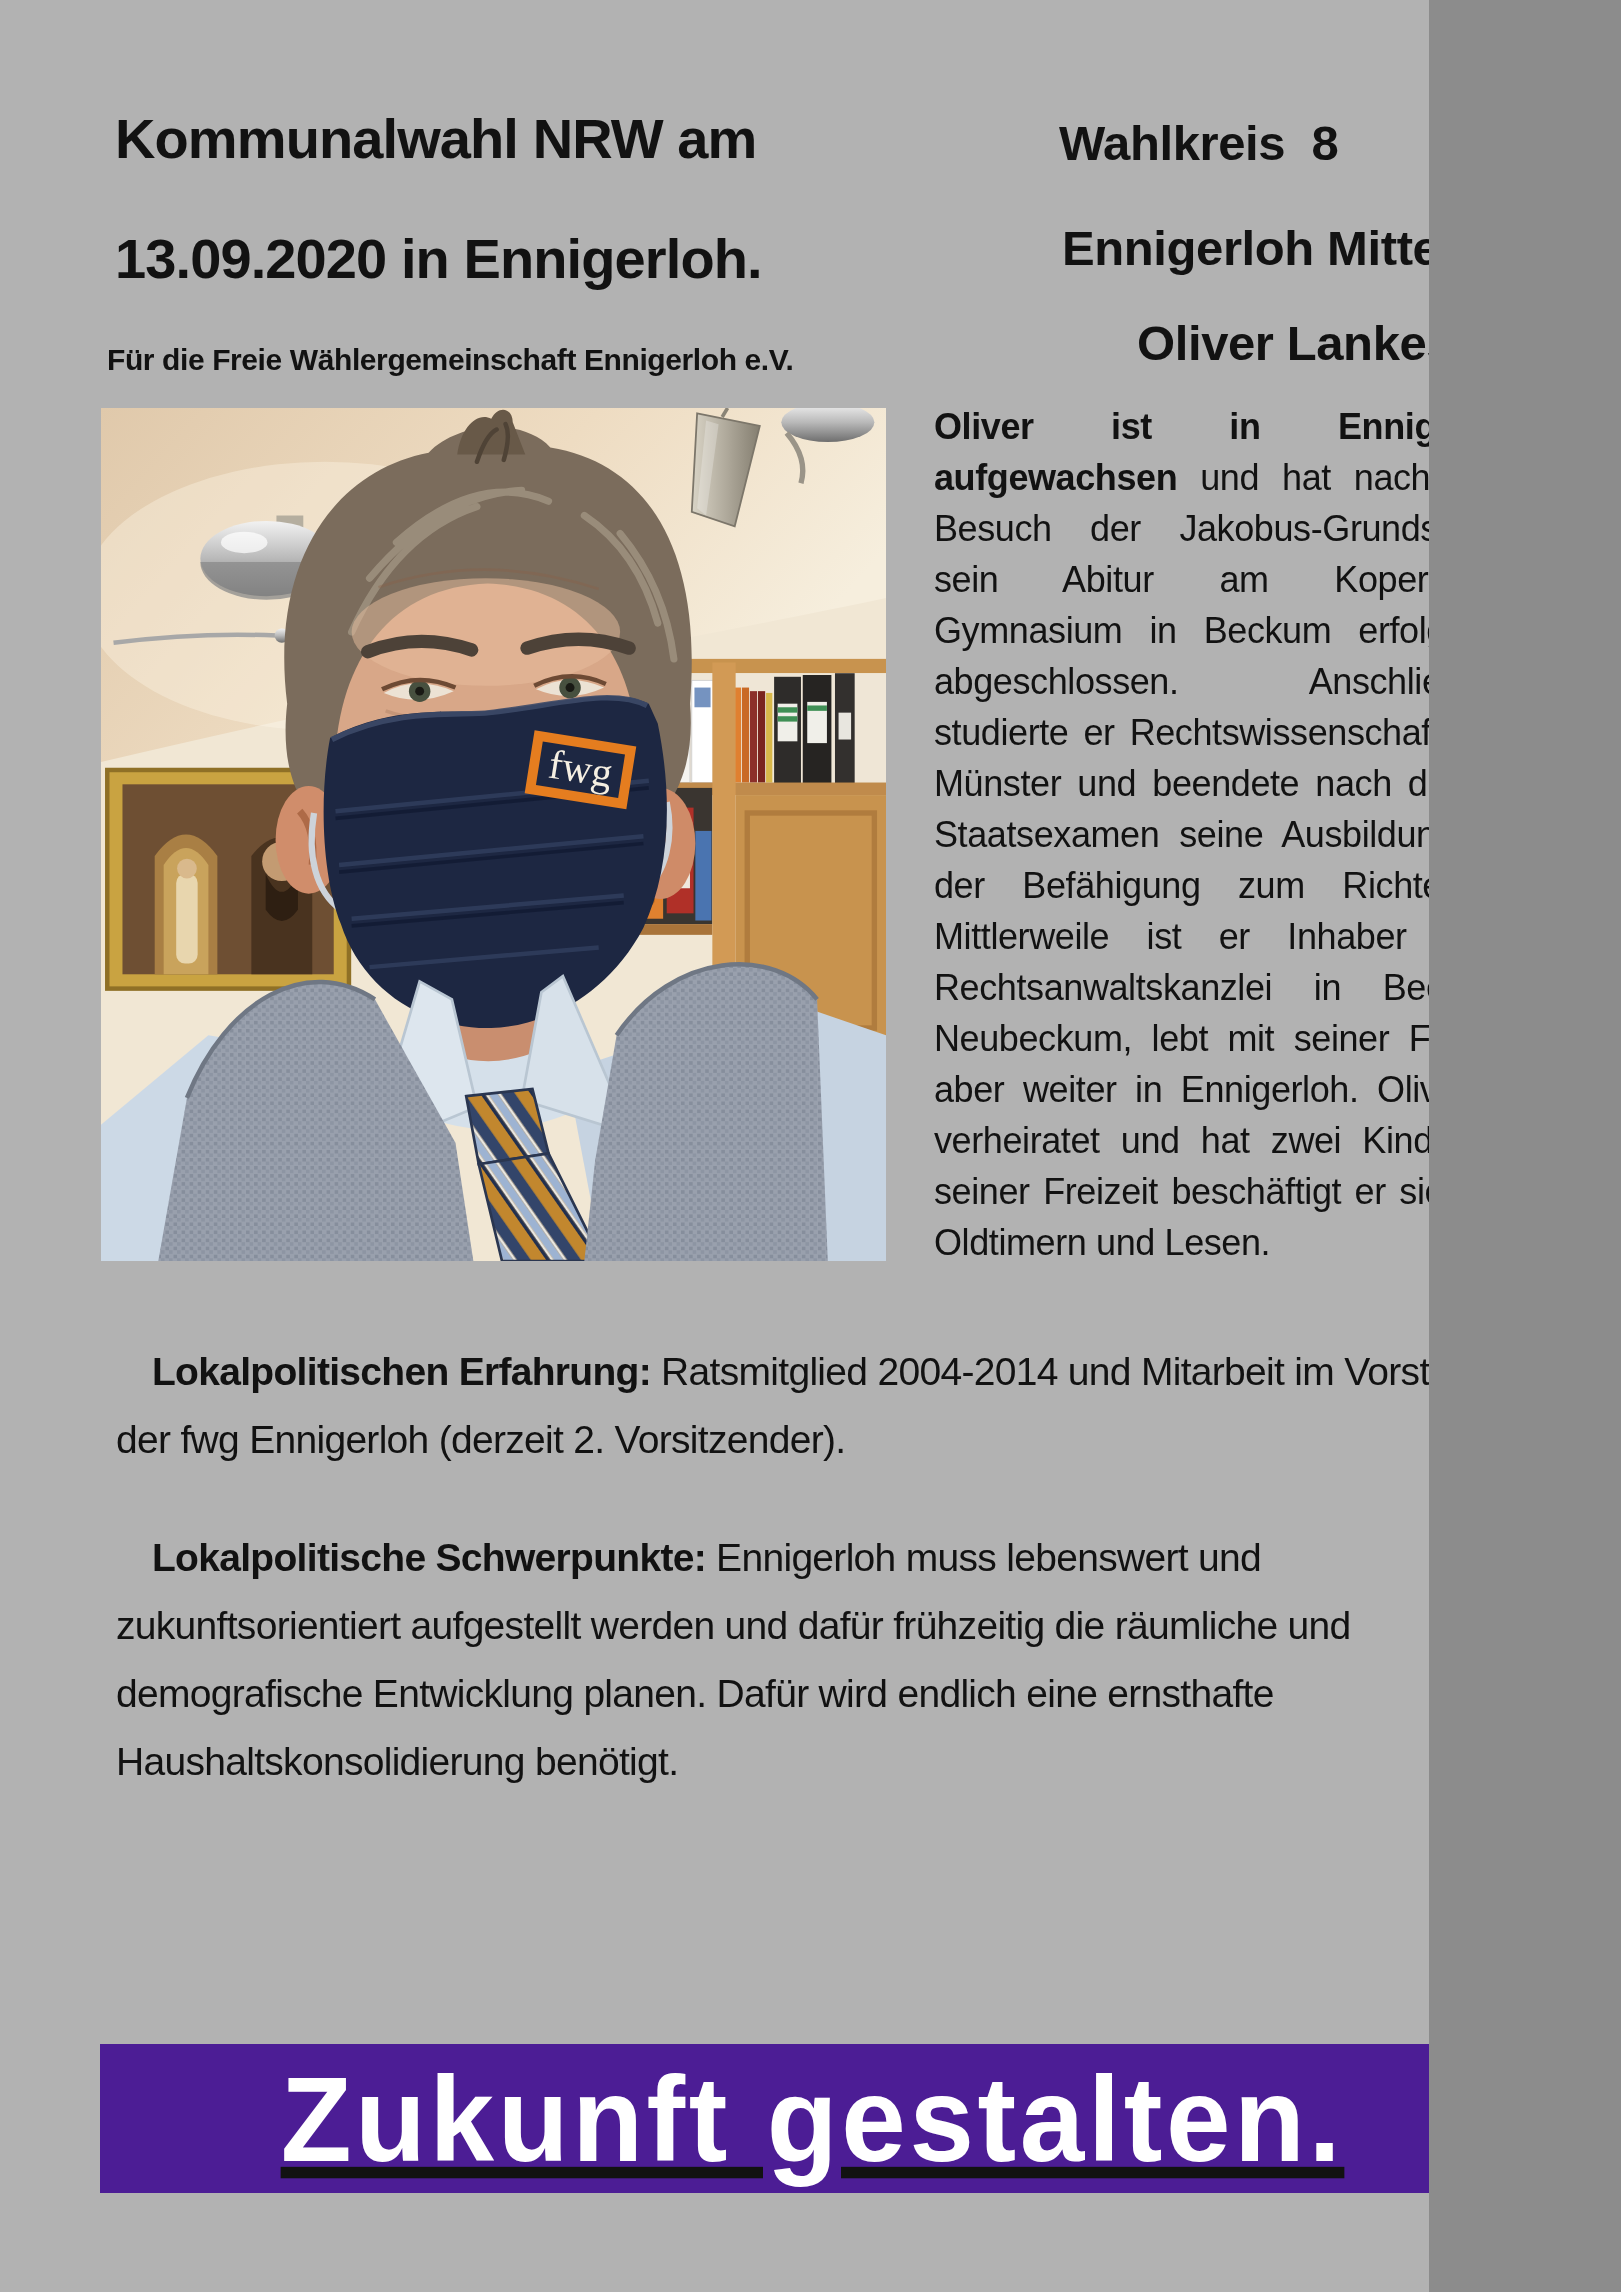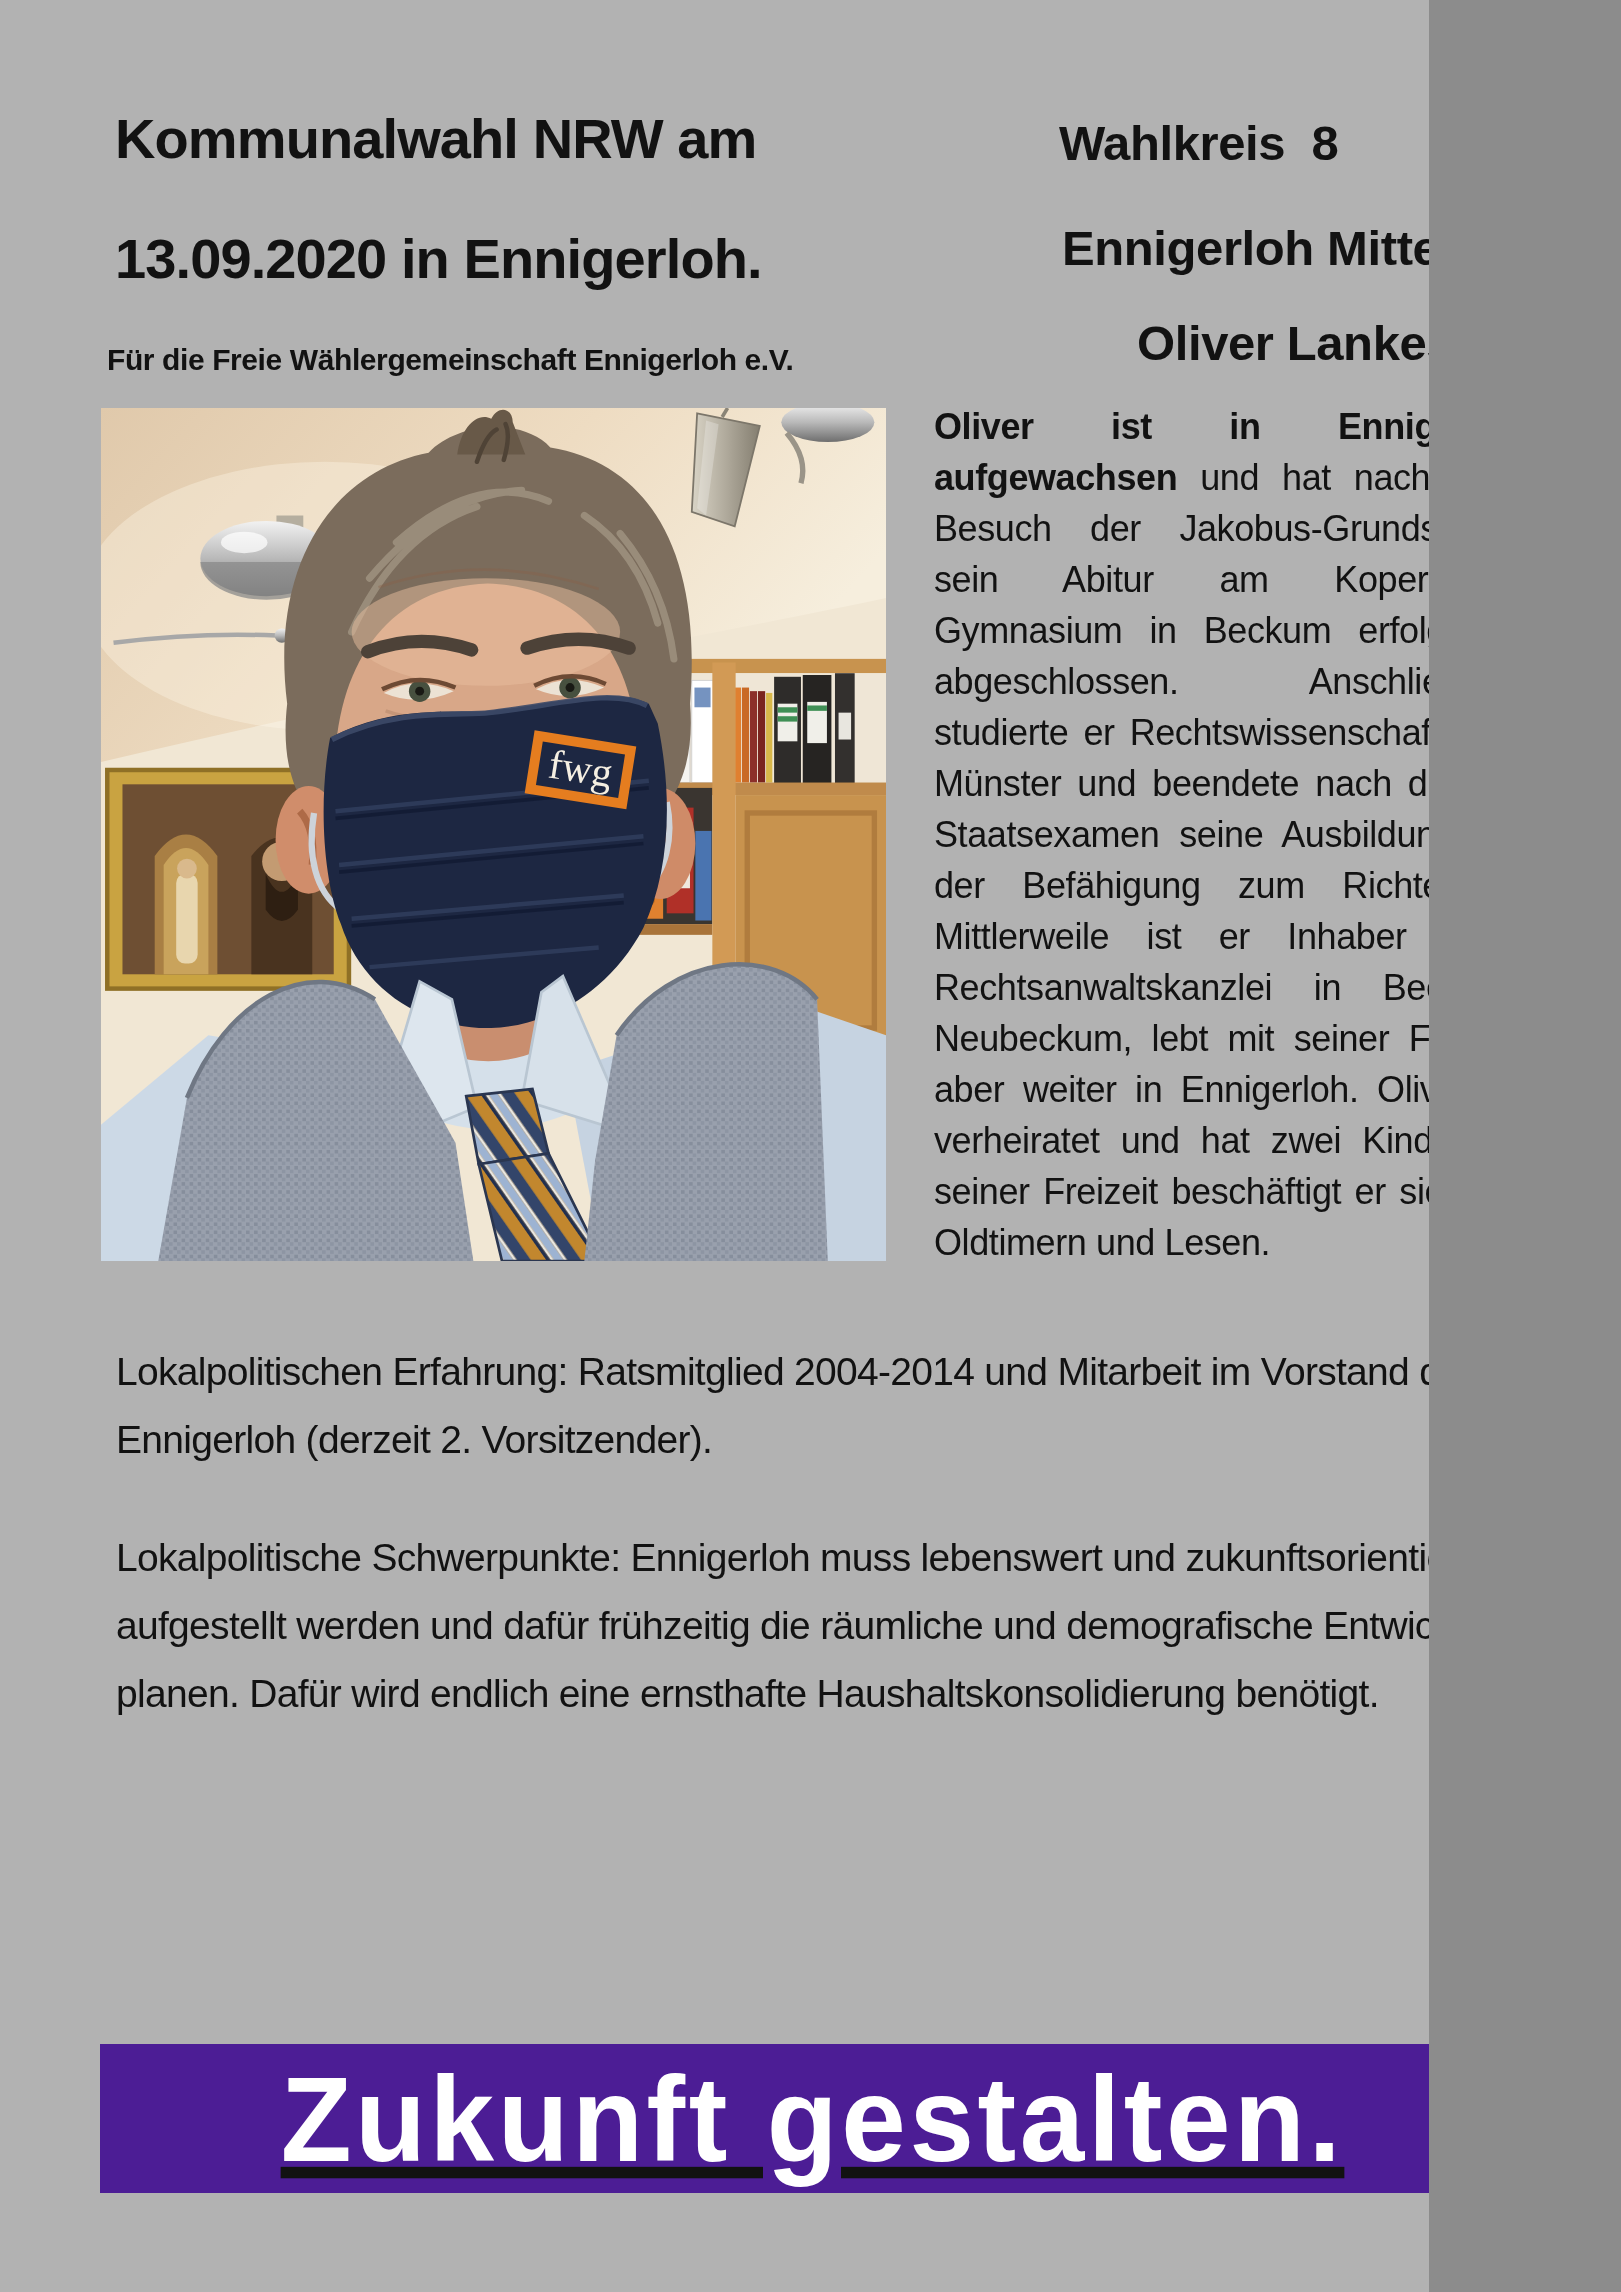--- a/index.html
+++ b/index.html
@@ -29,21 +29,21 @@
   
   .bio{
     left:934px;top:401px;width:588px;
     font-size:36px;line-height:51px;letter-spacing:-0.4px;
     text-align:justify;
     hyphens:auto;-webkit-hyphens:auto;
   }
   .bio .lead{font-weight:700;margin-top:7px;}
   
   .para{font-size:39px;line-height:68px;letter-spacing:-0.7px;width:1433px;}
-  .para .label{font-weight:400;}
+  .para .label{font-weight:700;margin-left:36px;}
   .para1{left:116px;top:1338px;}
   .para2{left:116px;top:1524px;}
   .motto{left:116px;top:1789px;font-weight:700;}
   .motto .label{
     text-decoration:underline;
     text-decoration-thickness:3.6px;
     text-underline-offset:8px;
   }
   
   .banner{

